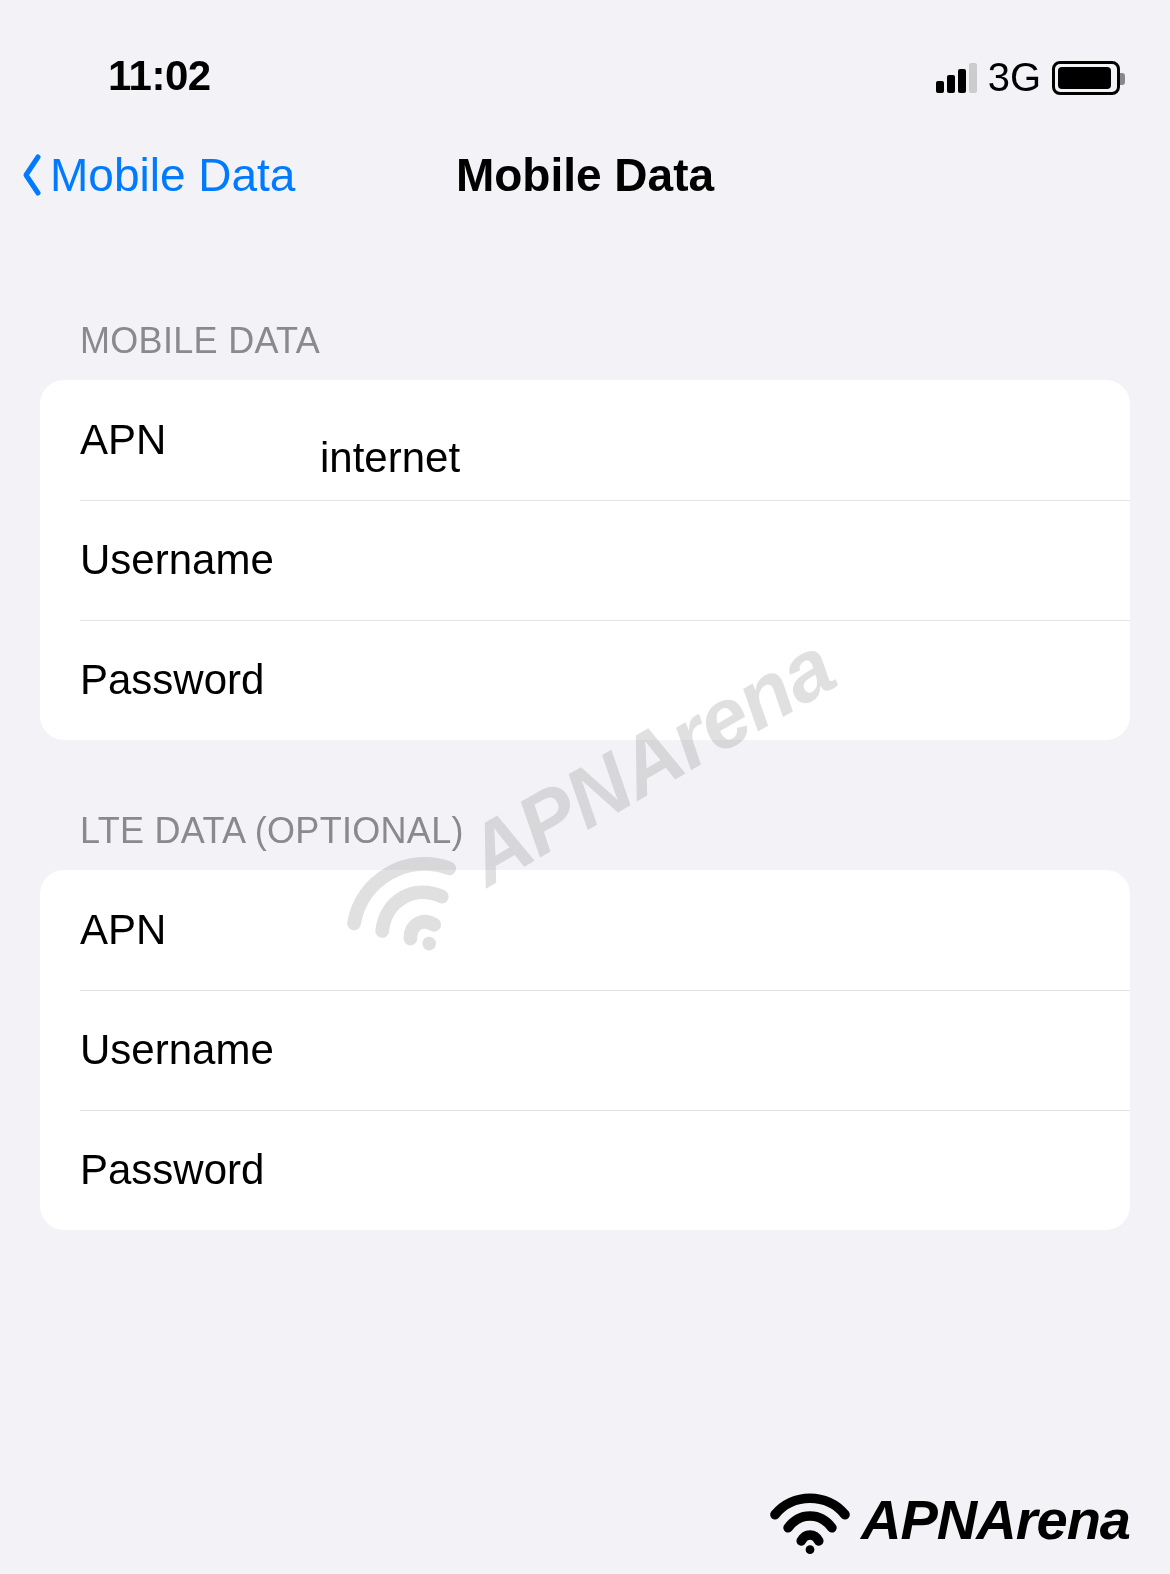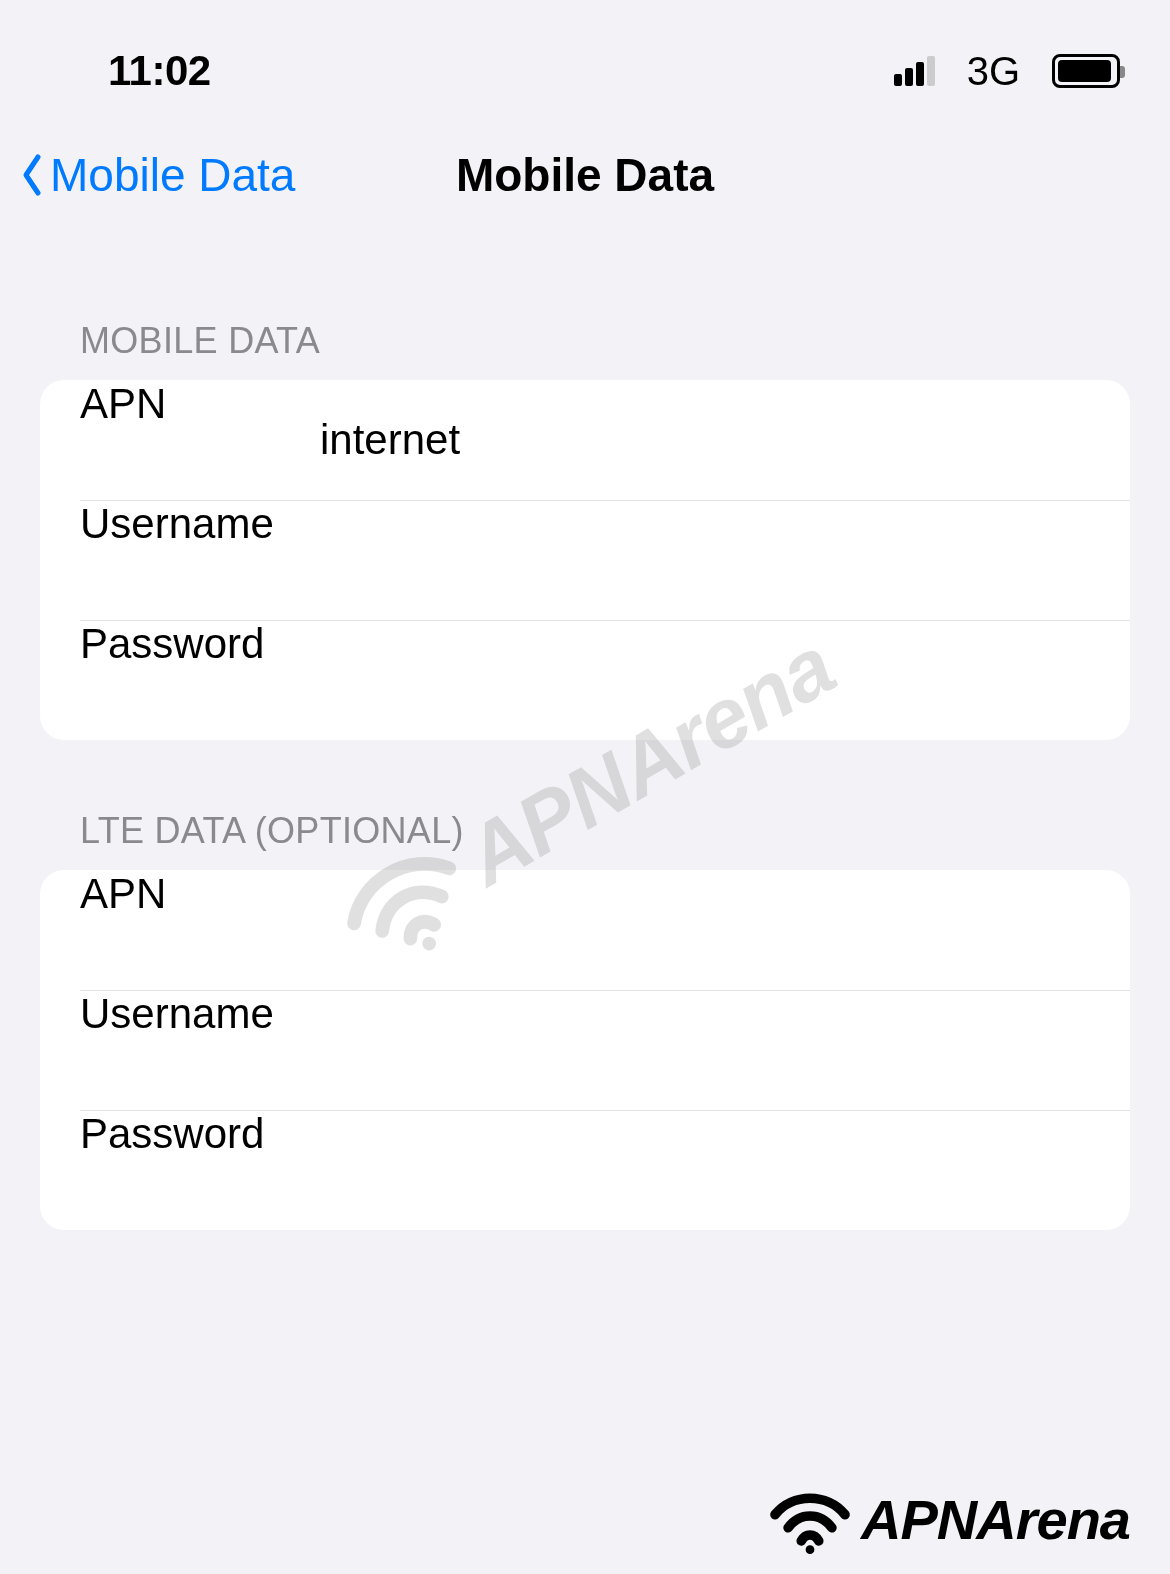--- a/index.html
+++ b/index.html
@@ -13,34 +13,34 @@
       width: 1170px;
       height: 1574px;
       background: #f2f2f7;
       overflow: hidden;
       position: relative;
     }
     
     .status-bar {
       display: flex;
       justify-content: space-between;
-      align-items: center;
+      align-items: flex-end;
       padding: 42px 50px 0 108px;
       height: 100px;
     }
     .status-time {
       font-size: 42px;
       font-weight: 600;
       color: #000;
       letter-spacing: -0.5px;
     }
     .status-right {
       display: flex;
       align-items: center;
-      gap: 28px;
+      gap: 7px;
     }
     .signal-bars {
       display: flex;
       align-items: flex-end;
       gap: 3px;
       height: 30px;
     }
     .signal-bar {
       width: 8px;
       background: #000;
@@ -133,21 +133,21 @@
       margin-bottom: 18px;
       letter-spacing: 0.3px;
     }
     .section-body {
       background: #fff;
       border-radius: 24px;
       overflow: hidden;
     }
     .row {
       display: flex;
-      align-items: flex-start;
+      align-items: center;
       height: 120px;
       padding: 0 40px;
       position: relative;
     }
     .row + .row::before {
       content: "";
       position: absolute;
       top: 0;
       left: 40px;
       right: 0;

